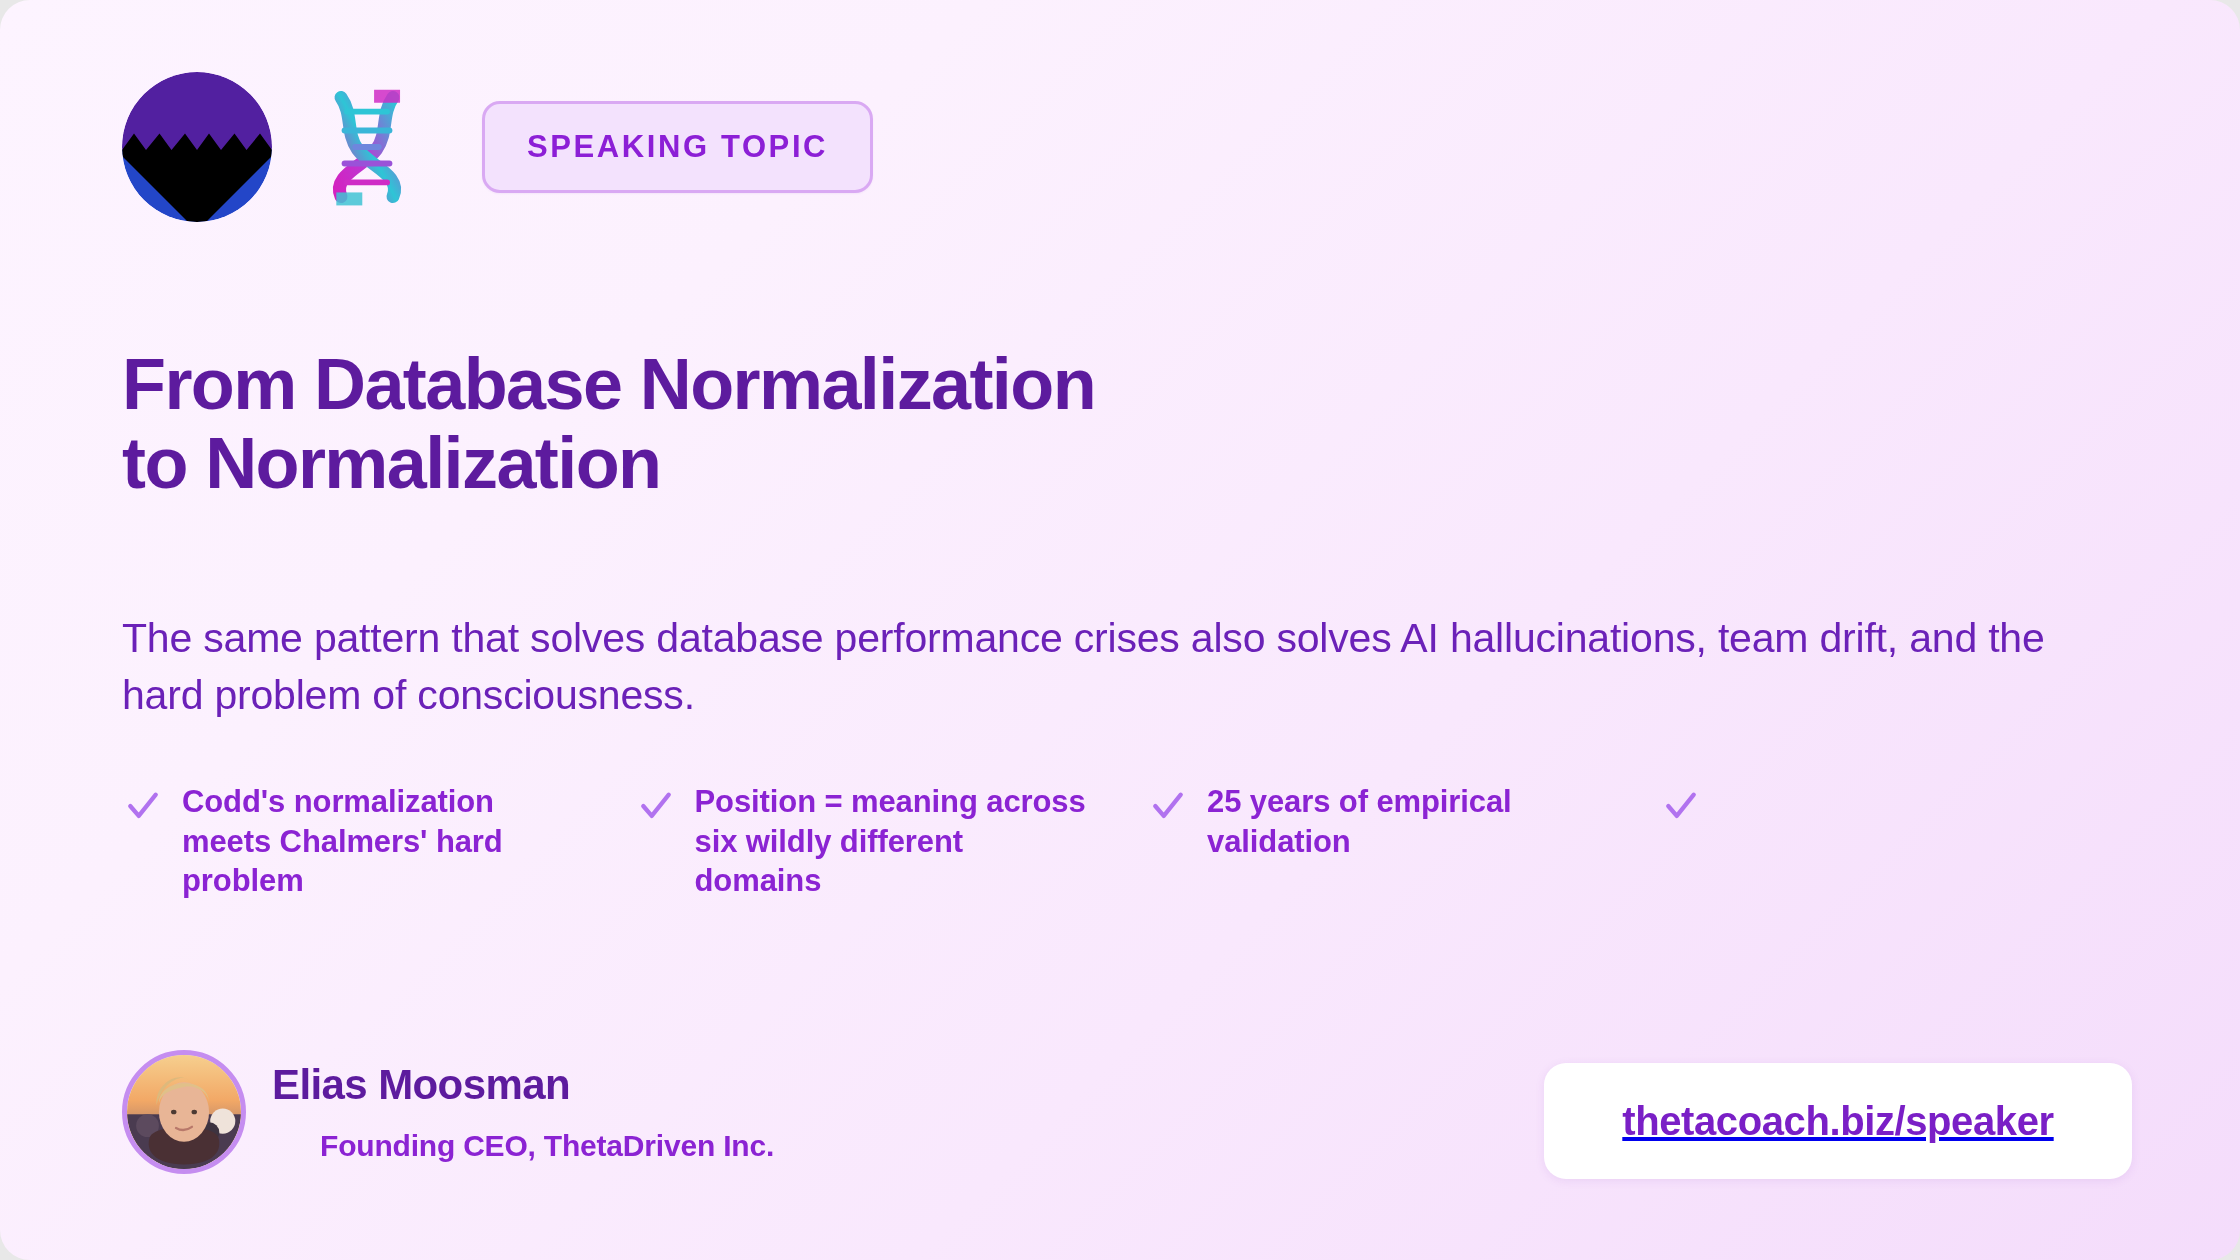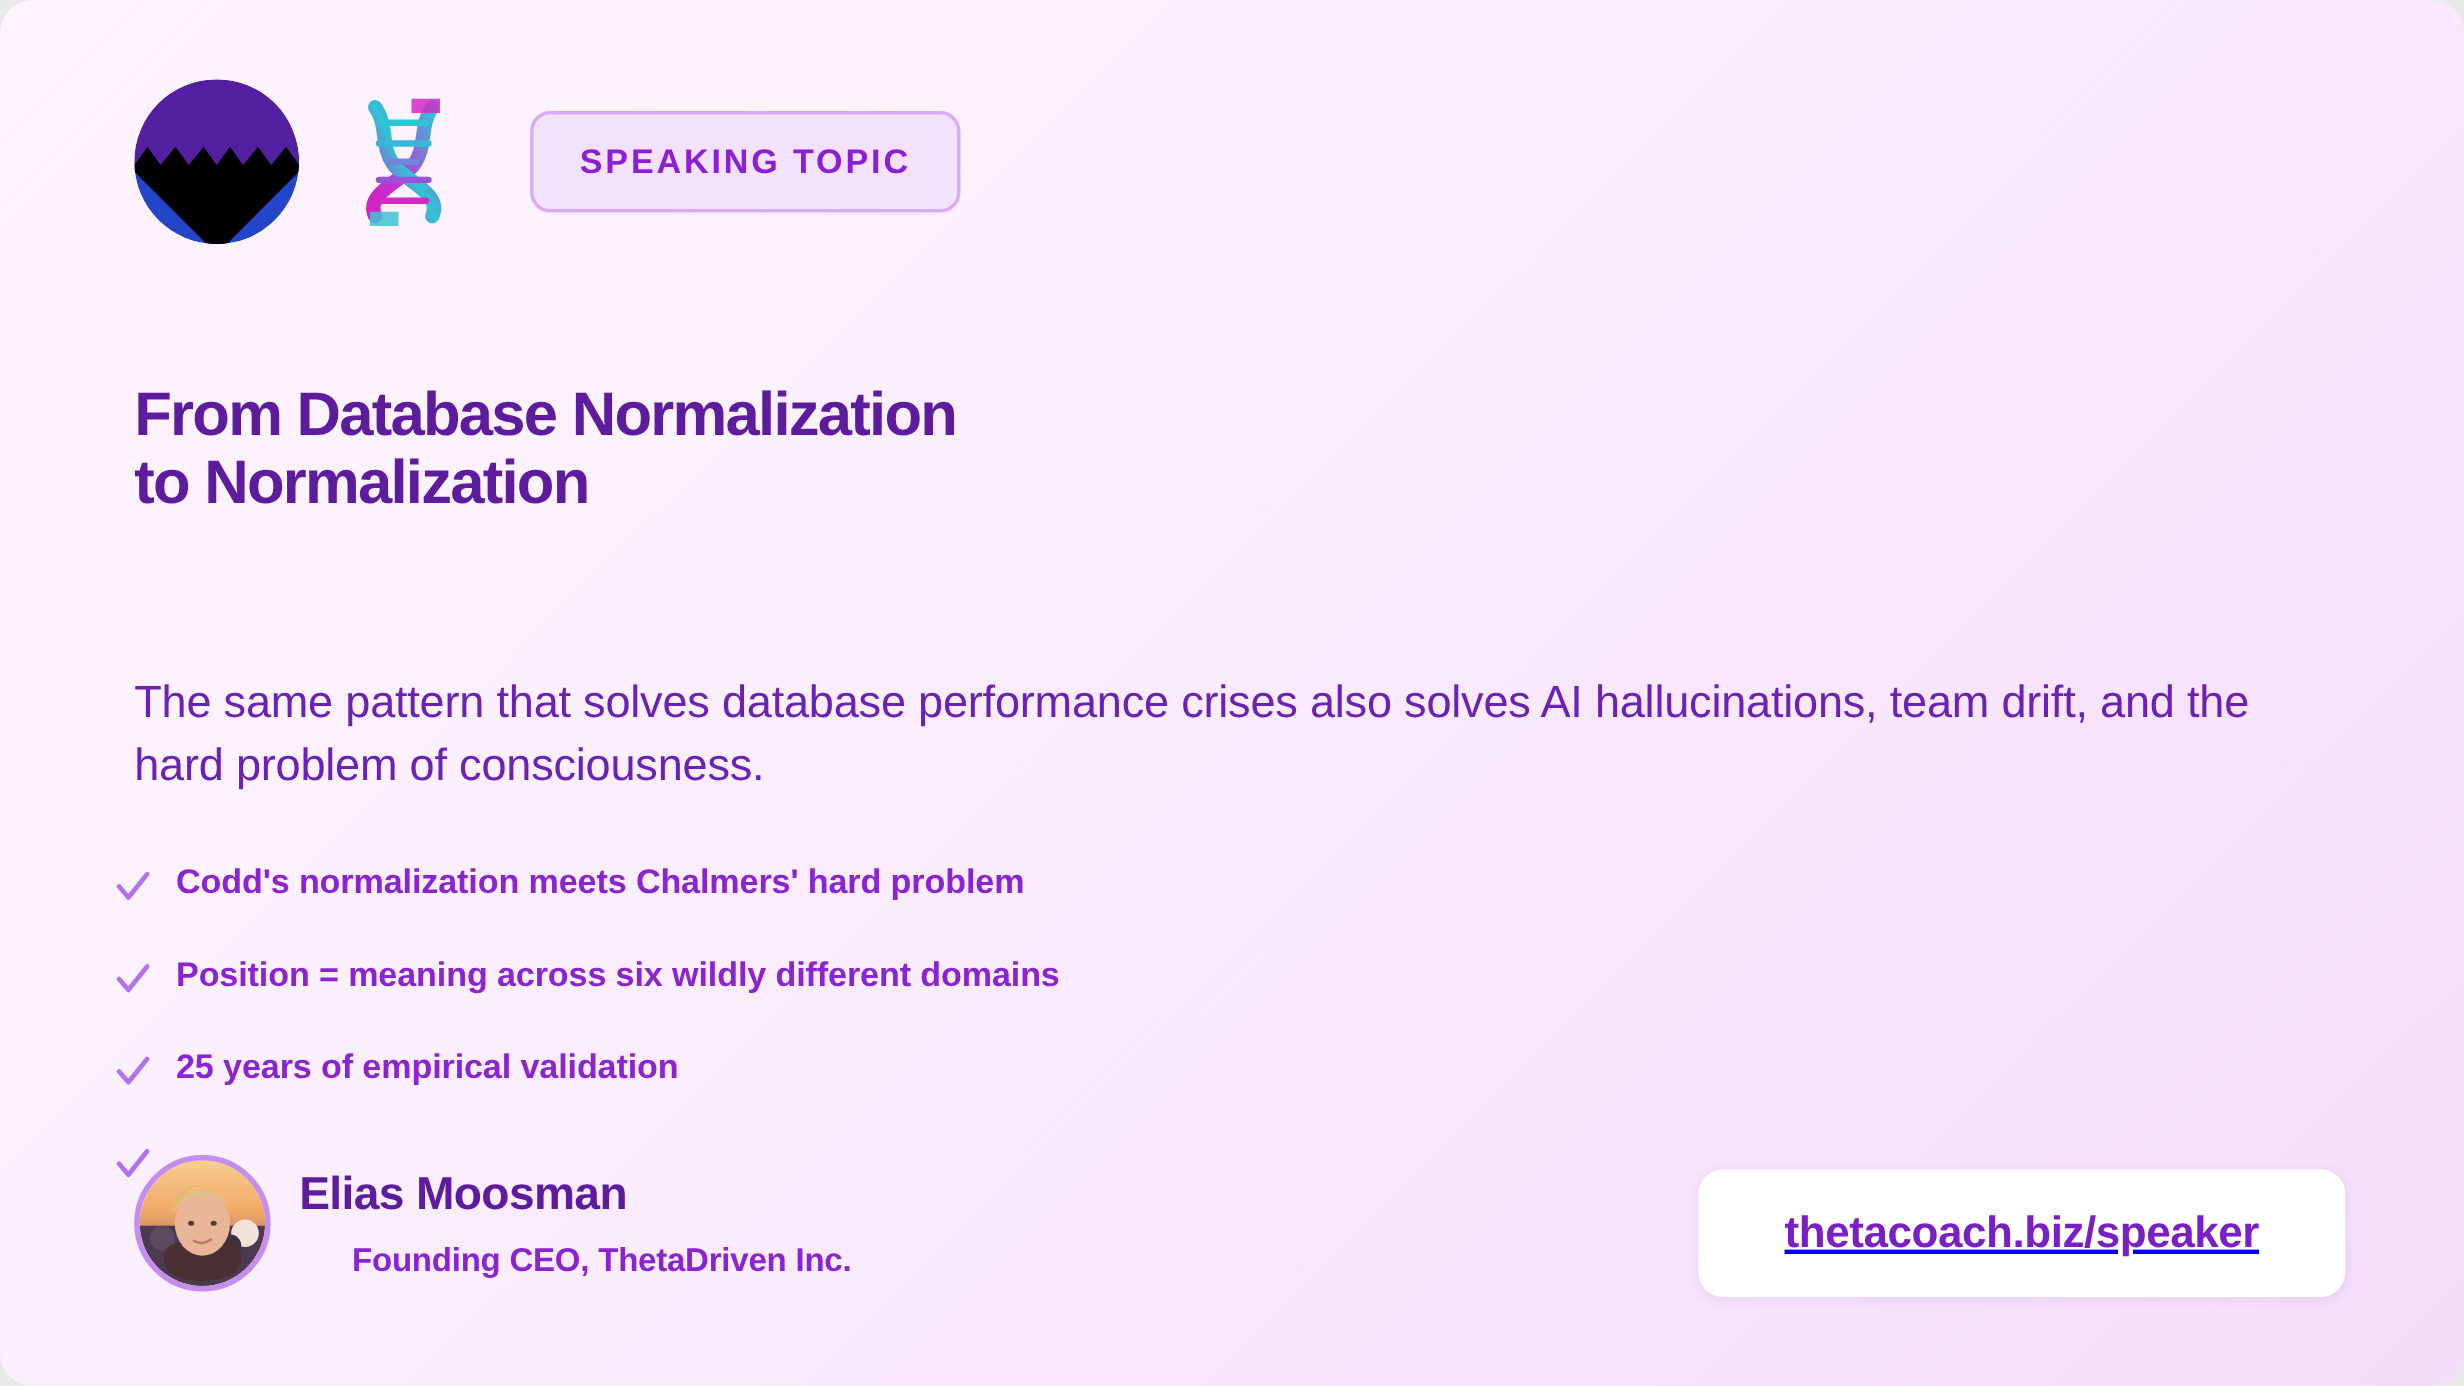--- a/index.html
+++ b/index.html
@@ -67,21 +67,21 @@
     color:#8c1fd6;
     white-space:nowrap;
   }
 
   
   .title {
     position:absolute;
     left:122px;
     top:345px;
     width:1520px;
-    font-size:56px;
+    font-size:72px;
     line-height:1.1;
     font-weight:bold;
     letter-spacing:-1.6px;
     color:#5d1b9e;
   }
   .title .line { display:block; }
 
   
   .subtitle {
     position:absolute;
@@ -90,25 +90,25 @@
     width:2010px;
     font-size:41px;
     line-height:1.38;
     color:#6b21b8;
     letter-spacing:-0.2px;
   }
 
   
   .checklist {
     position:absolute;
-    left:104px;
+    left:126px;
     top:780px;
     width:1990px;
     display:grid;
-    grid-template-columns:1fr;
+    grid-template-columns:1fr 1fr 1fr 1fr;
     column-gap:60px;
     row-gap:38px;
   }
   .check-item {
     display:flex;
     align-items:flex-start;
     gap:22px;
   }
   .check-icon {
     flex:none;

